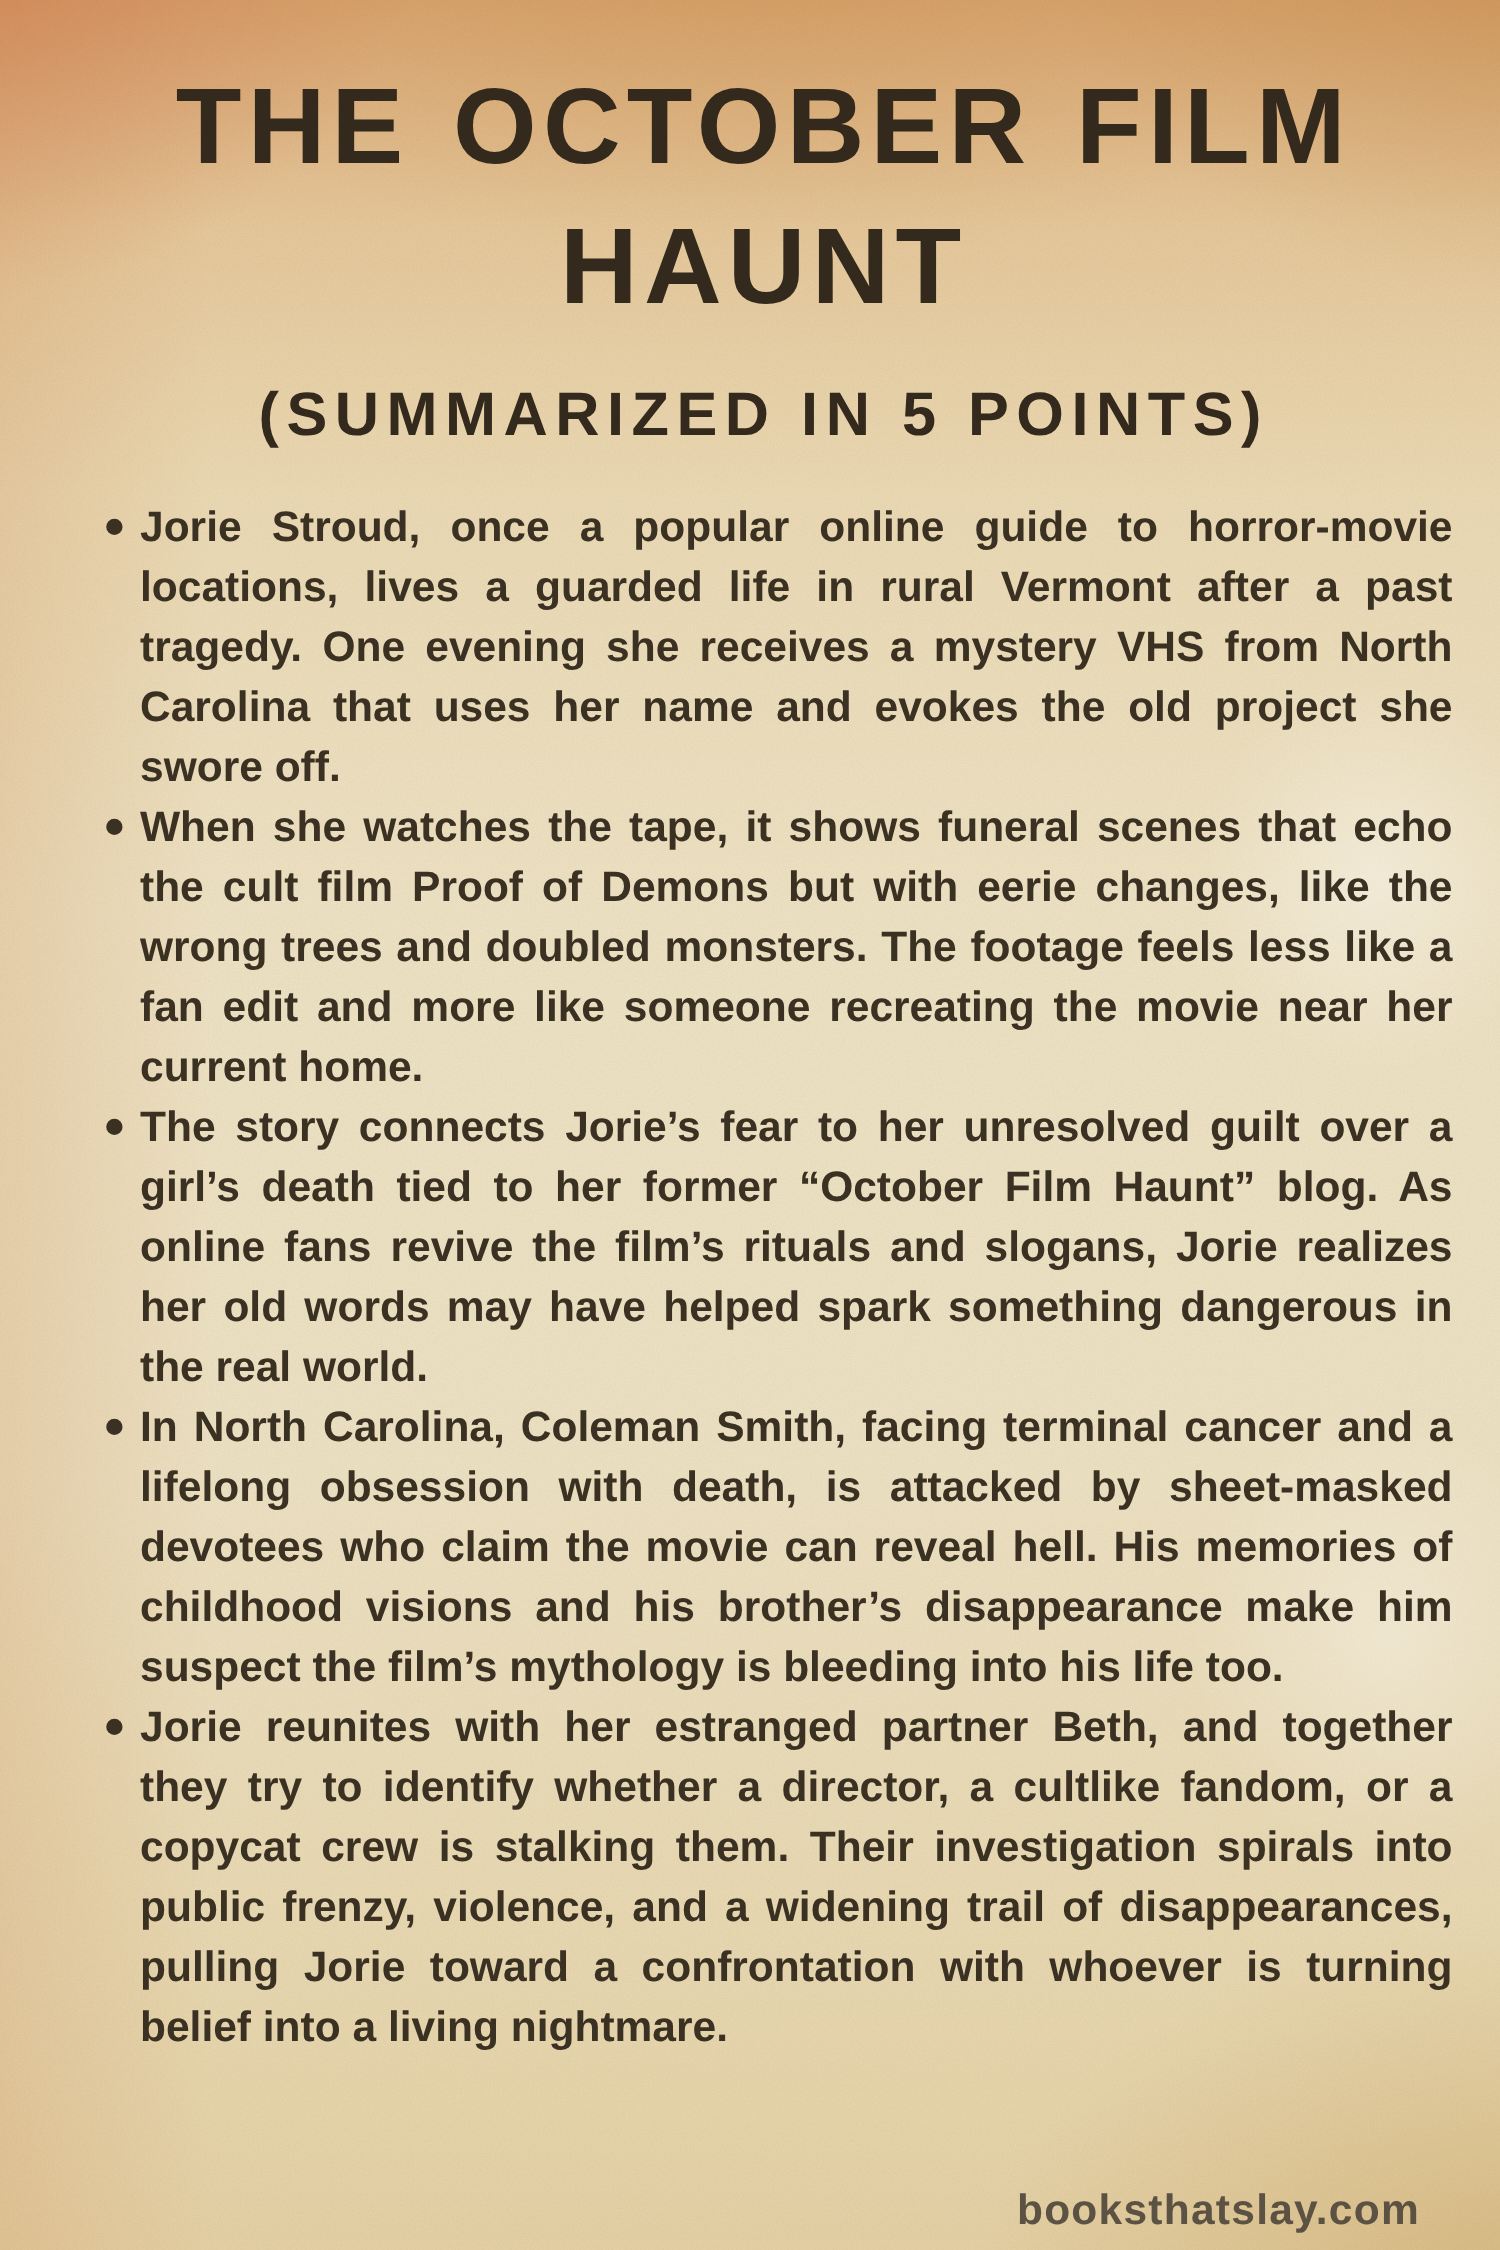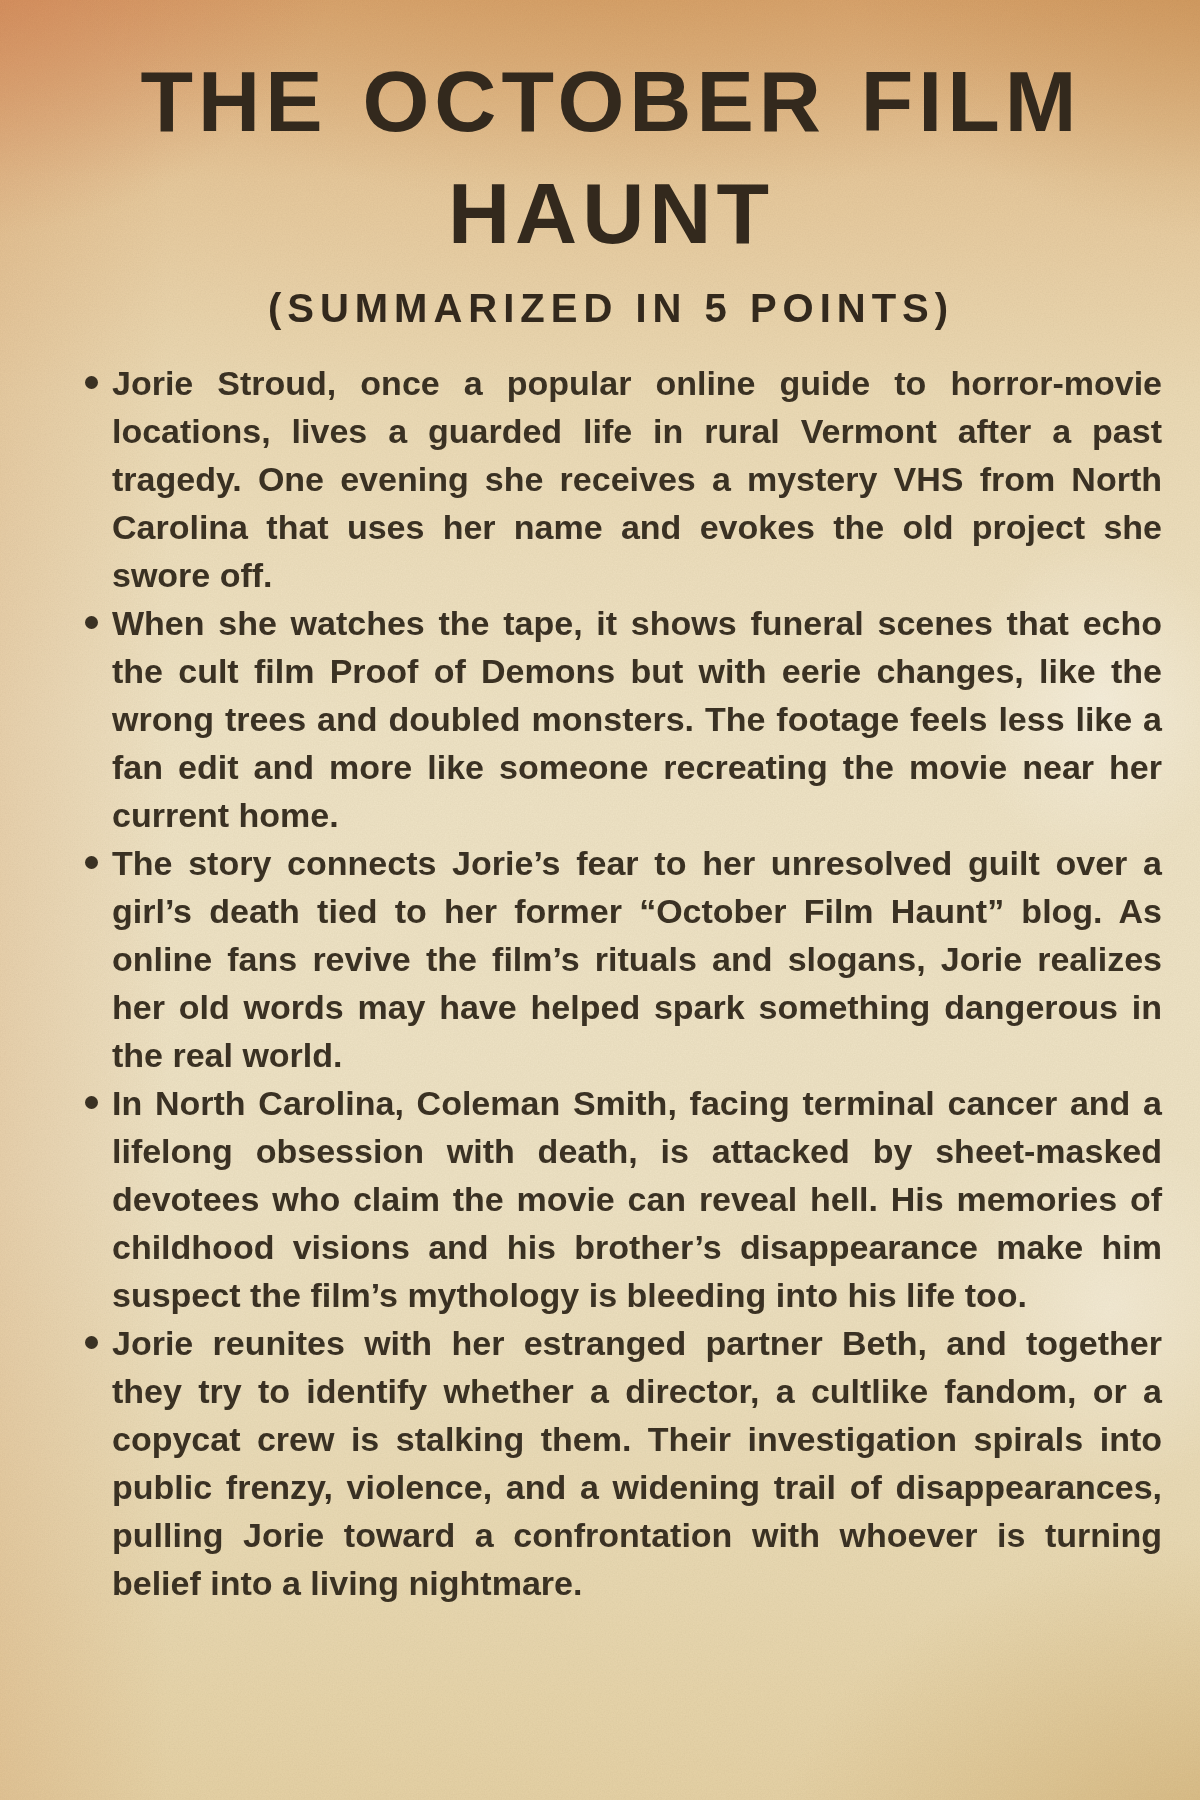--- a/index.html
+++ b/index.html
@@ -55,30 +55,30 @@
     max-width: 1020px;
     text-align: center;
     color: #33291d;
     font-size: 86px;
     font-weight: bold;
     letter-spacing: 5px;
     line-height: 1.30;
     word-spacing: 6px;
   }
   .subtitle {
-    margin-top: 16px;
+    margin-top: 34px;
     text-align: center;
     color: #33291d;
-    font-size: 40px;
+    font-size: 49px;
     font-weight: bold;
     letter-spacing: 6px;
   }
   ul.bullets {
     list-style: none;
-    margin: 28px 0 0 0;
+    margin: 38px 0 0 0;
     padding: 0 0 0 52px;
   }
   ul.bullets li {
     position: relative;
     color: #3a3123;
     font-weight: bold;
     font-size: 34px;
     line-height: 48px;
     text-align: justify;
   }
@@ -141,14 +141,15 @@
         <span class="bullet-text">In North Carolina, Coleman Smith, facing terminal cancer and a lifelong obsession with death, is attacked by sheet-masked devotees who claim the movie can reveal hell. His memories of childhood visions and his brother’s disappearance make him suspect the film’s mythology is bleeding into his life too.</span>
       </li>
       <li>
         <span class="dot"></span>
         <span class="bullet-text">Jorie reunites with her estranged partner Beth, and together they try to identify whether a director, a cultlike fandom, or a copycat crew is stalking them. Their investigation spirals into public frenzy, violence, and a widening trail of disappearances, pulling Jorie toward a confrontation with whoever is turning belief into a living nightmare.</span>
       </li>
     </ul>
 
   </div>
 
+  <div class="watermark">booksthatslay.com</div>
 
 </div>
 
 </body></html>

